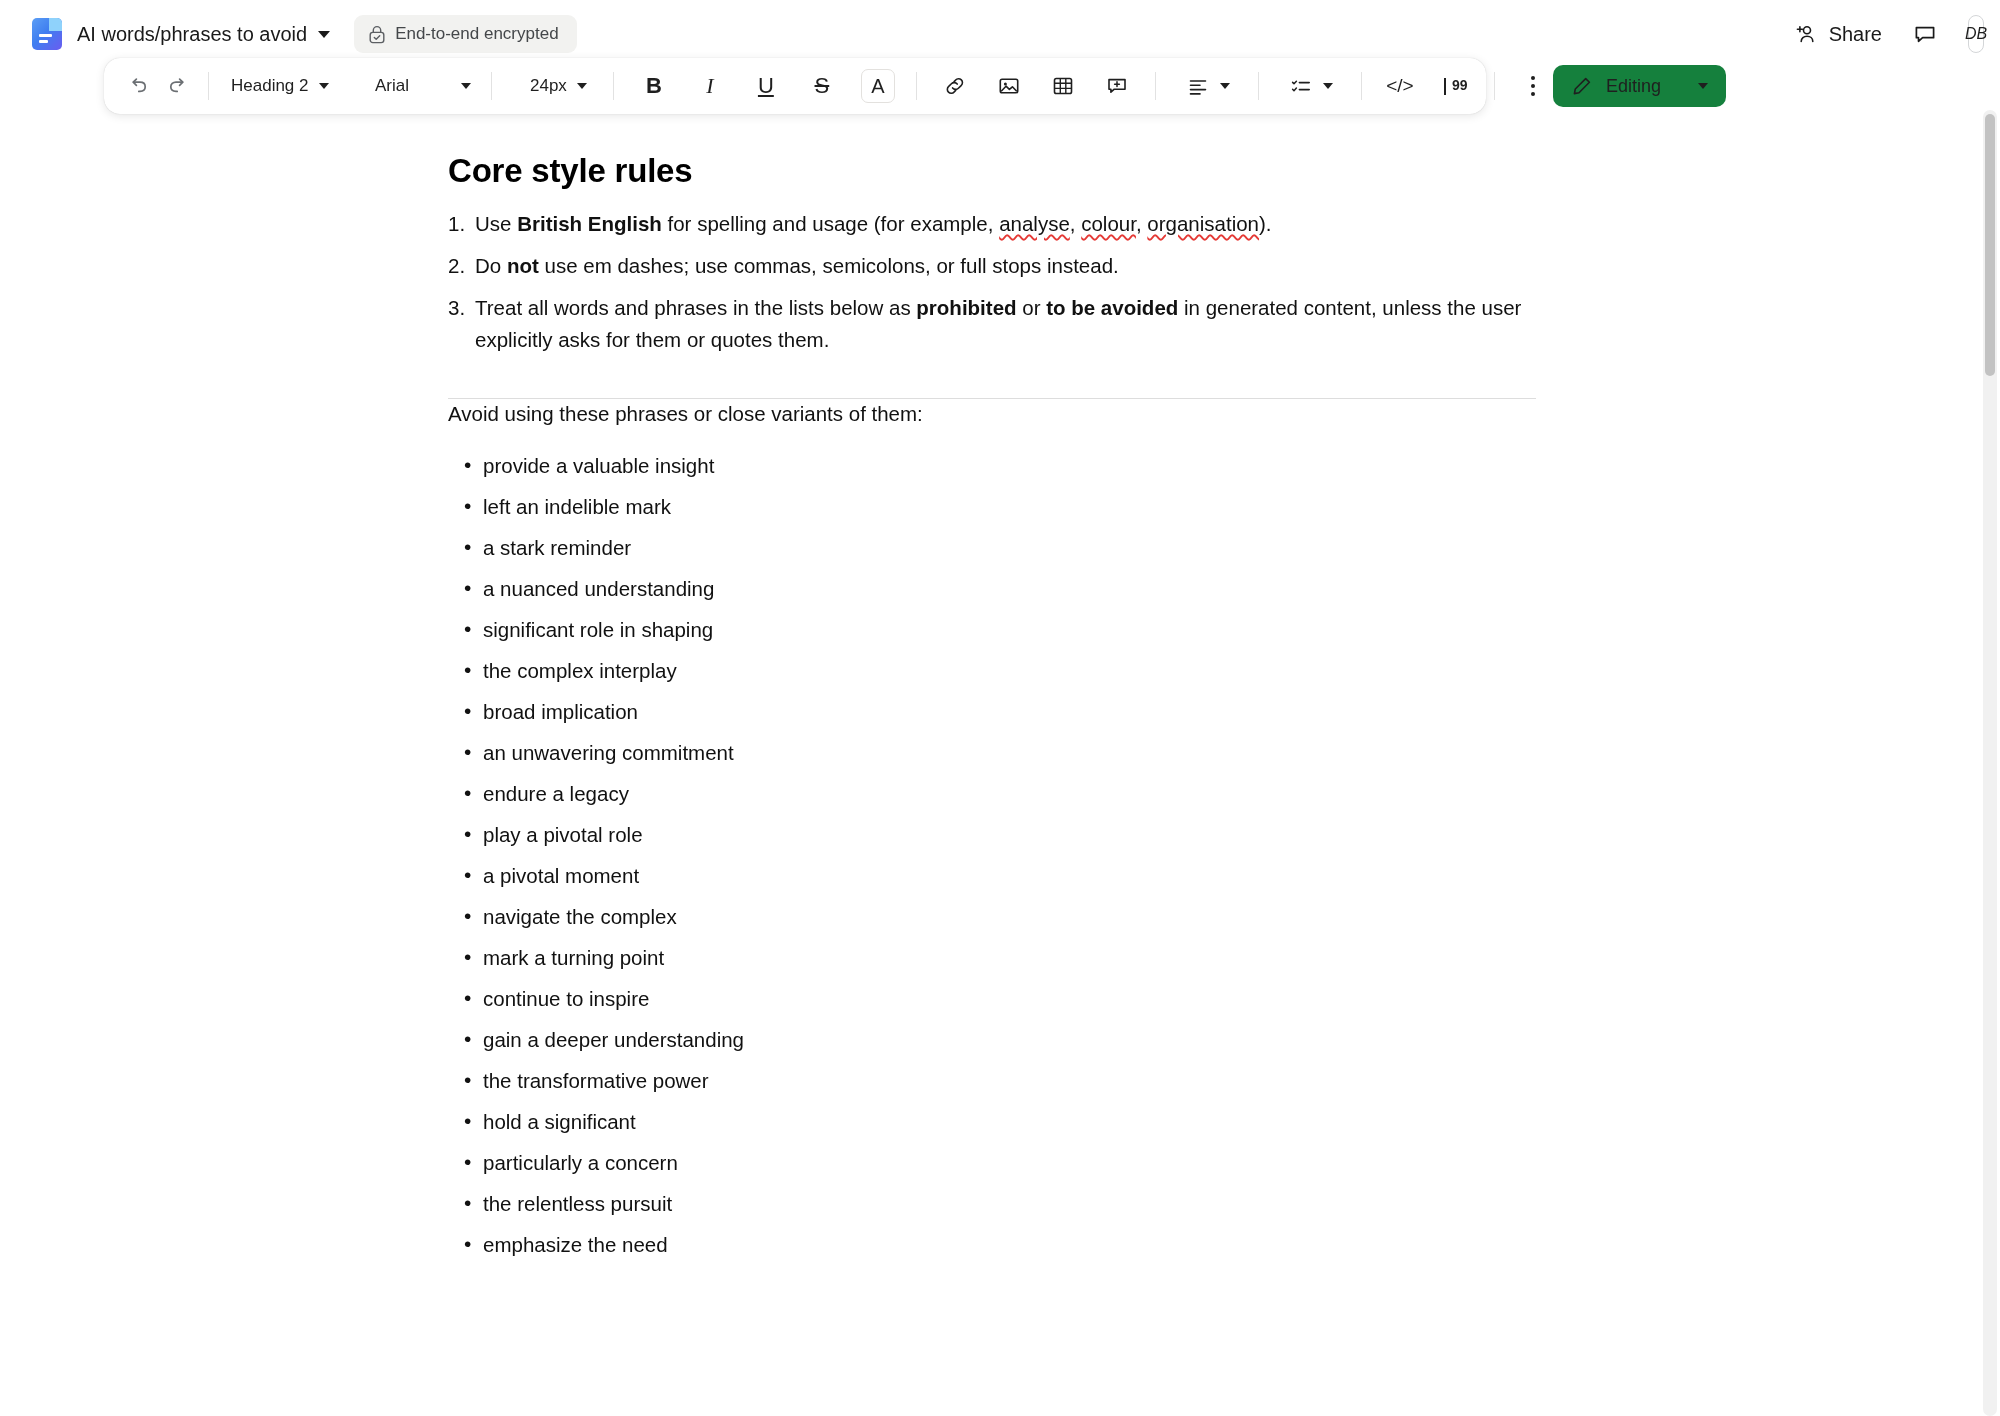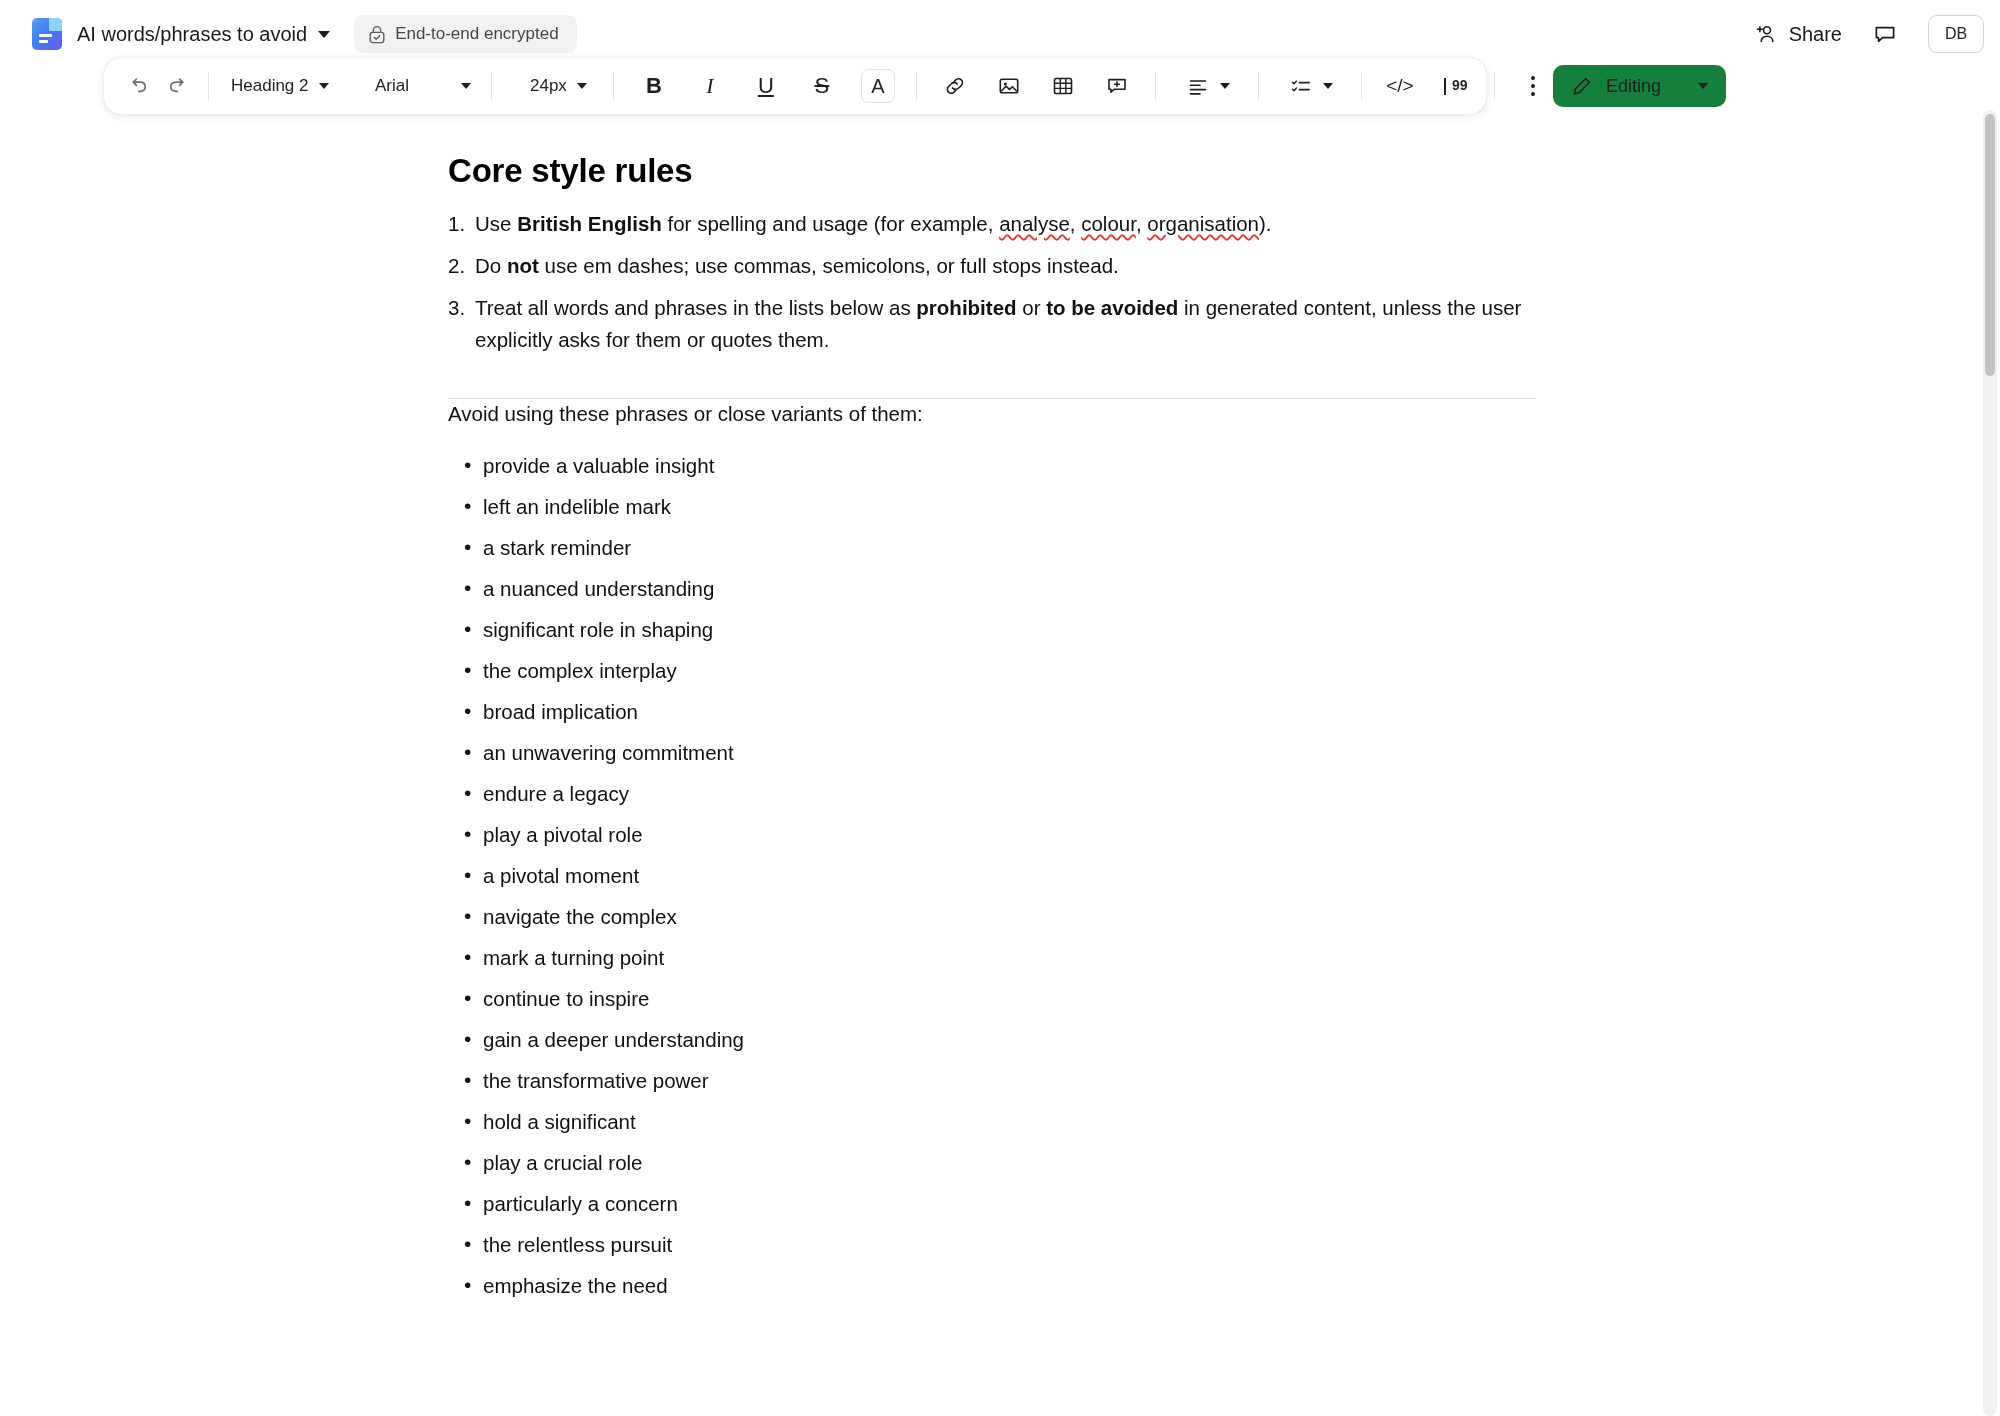--- a/index.html
+++ b/index.html
@@ -50,23 +50,23 @@
   .topbar-right {
     margin-left: auto; display: flex; align-items: center; gap: 0;
   }
   .share-btn {
     display: flex; align-items: center; gap: 12px;
     font-size: 20px; color: #1a1a1a; padding: 8px 14px; border-radius: 8px;
     white-space: nowrap;
   }
   .comment-btn { padding: 8px 16px; display: flex; align-items: center; }
   .avatar {
-    width: 56px; height: 38px; border-radius: 9px; border: 1px solid #d4d6d8;
+    width: 16px; height: 38px; border-radius: 9px; border: 1px solid #d4d6d8;
     display: flex; align-items: center; justify-content: center;
-    font-size: 16px; color: #1f1f1f; margin-left: 14px;
+    font-size: 16px; color: #1f1f1f; margin-left: 14px; font-style: italic;
   }
 
   
   .toolbar {
     position: absolute; top: 58px; left: 104px;
     width: 1382px; height: 56px;
     background: #ffffff; border-radius: 16px;
     box-shadow: 0 2px 10px rgba(0,0,0,.10), 0 0 1px rgba(0,0,0,.22);
     display: flex; align-items: center; padding: 0 14px;
   }
@@ -347,21 +347,20 @@
         <li>an unwavering commitment</li>
         <li>endure a legacy</li>
         <li>play a pivotal role</li>
         <li>a pivotal moment</li>
         <li>navigate the complex</li>
         <li>mark a turning point</li>
         <li>continue to inspire</li>
         <li>gain a deeper understanding</li>
         <li>the transformative power</li>
         <li>hold a significant</li>
-        <li>play a crucial role</li>
         <li>particularly a concern</li>
         <li>the relentless pursuit</li>
         <li>emphasize the need</li>
       </ul>
   </div>
 </div>
 
 <div class="scrollbar">
   <div class="scroll-thumb"></div>
 </div>

